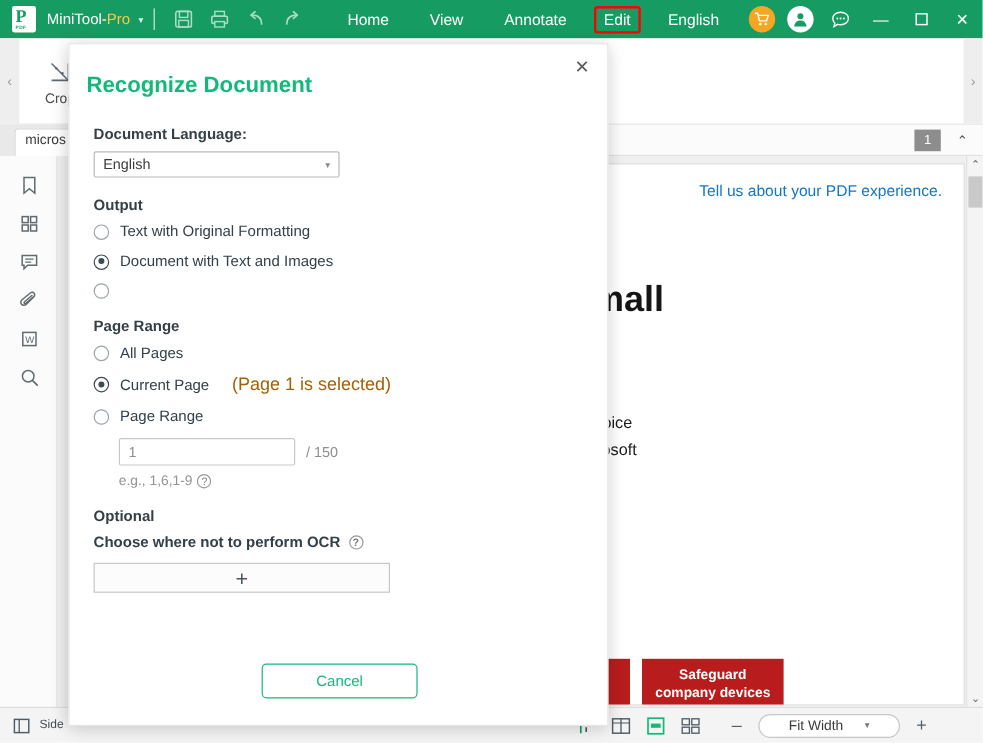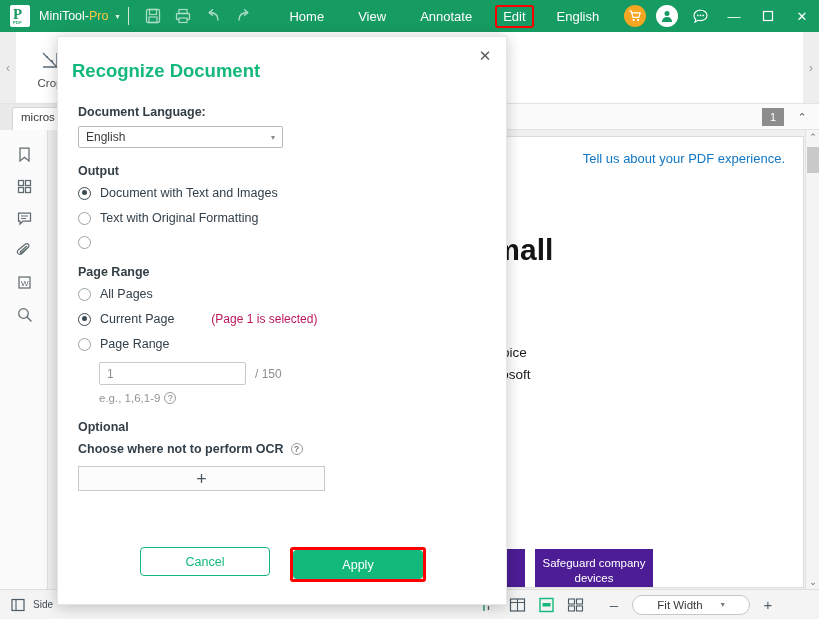--- a/index.html
+++ b/index.html
@@ -171,24 +171,25 @@
   }
   .doc-body {
     position: absolute; left: 290px; top: 205px;
     font-size: 13.5px; color: #1b1b1b; line-height: 21.5px; white-space: nowrap;
   }
   .doc-body2 {
     position: absolute; left: 290px; top: 330px;
     font-size: 13.5px; color: #1b1b1b; line-height: 21.5px; white-space: nowrap;
   }
   .tile {
-    position: absolute; background: #4c1d95; color: #ffffff;
+    position: absolute; background: #b91c1c; color: #ffffff;
     font-size: 11.5px; text-align: center; line-height: 15px;
     display: flex; align-items: center; justify-content: center;
     padding: 12px 6px;
+    font-weight: bold;
   }
   .tile-a { left: 300px; top: 412px; width: 160px; height: 44px; }
   .tile-b { left: 470px; top: 412px; width: 118px; height: 44px; }
 
   .docscroll {
     position: absolute; right: 0; top: 0; width: 14px; height: 459px;
     background: #f4f4f4; border-left: 1px solid #e2e2e2;
   }
   .docscroll .arrow {
     width: 14px; height: 14px; display: flex; align-items: center;
@@ -269,21 +270,21 @@
     width: 13px; height: 13px; border-radius: 50%;
     border: 1.5px solid #9aa3a8; background: #ffffff; flex: none;
     position: relative;
   }
   .radio.on { border-color: #3c4a52; }
   .radio.on::after {
     content: ""; position: absolute; left: 2.5px; top: 2.5px;
     width: 5px; height: 5px; border-radius: 50%; background: #3c4a52;
   }
   .radio-label { font-size: 12.5px; color: #33404a; }
-  .radio-note { font-size: 12px; color: #be185d; margin-left: 28px; }
+  .radio-note { font-size: 15px; color: #a16207; margin-left: 10px; }
 
   .page-input-row {
     display: flex; align-items: center; gap: 9px; margin-left: 21px; margin-top: 3px;
   }
   .page-input {
     width: 147px; height: 23px; border: 1px solid #c9c9c9; border-radius: 2px;
     background: #ffffff; display: flex; align-items: center; padding: 0 7px;
     font-size: 12px; color: #8e8e8e;
   }
   .page-total { font-size: 12px; color: #8e8e8e; }
@@ -618,26 +619,26 @@
 
       <div class="fld-label">Document Language:</div>
       <div class="select-box">
         <span>English</span>
         <span class="cv">▾</span>
       </div>
 
       <div class="sect-head">Output</div>
 
       <div class="radio-row">
+        <span class="radio"></span>
+        <span class="radio-label">Text with Original Formatting</span>
+      </div>
+      <div class="radio-row">
         <span class="radio on"></span>
         <span class="radio-label">Document with Text and Images</span>
-      </div>
-      <div class="radio-row">
-        <span class="radio"></span>
-        <span class="radio-label">Text with Original Formatting</span>
       </div>
       <div class="radio-row">
         <span class="radio"></span>
       </div>
 
       <div class="sect-head">Page Range</div>
 
       <div class="radio-row">
         <span class="radio"></span>
         <span class="radio-label">All Pages</span>
@@ -667,19 +668,16 @@
       <div class="opt-row">
         <span class="opt-text">Choose where not to perform OCR</span>
         <span class="help-circ">?</span>
       </div>
 
       <div class="plus-box">+</div>
     </div>
 
     <div class="dlg-footer">
       <div class="btn-cancel">Cancel</div>
-      <div class="btn-apply-wrap">
-        <div class="btn-apply">Apply</div>
-      </div>
     </div>
   </div>
 
 </div>
 
 </body></html>

